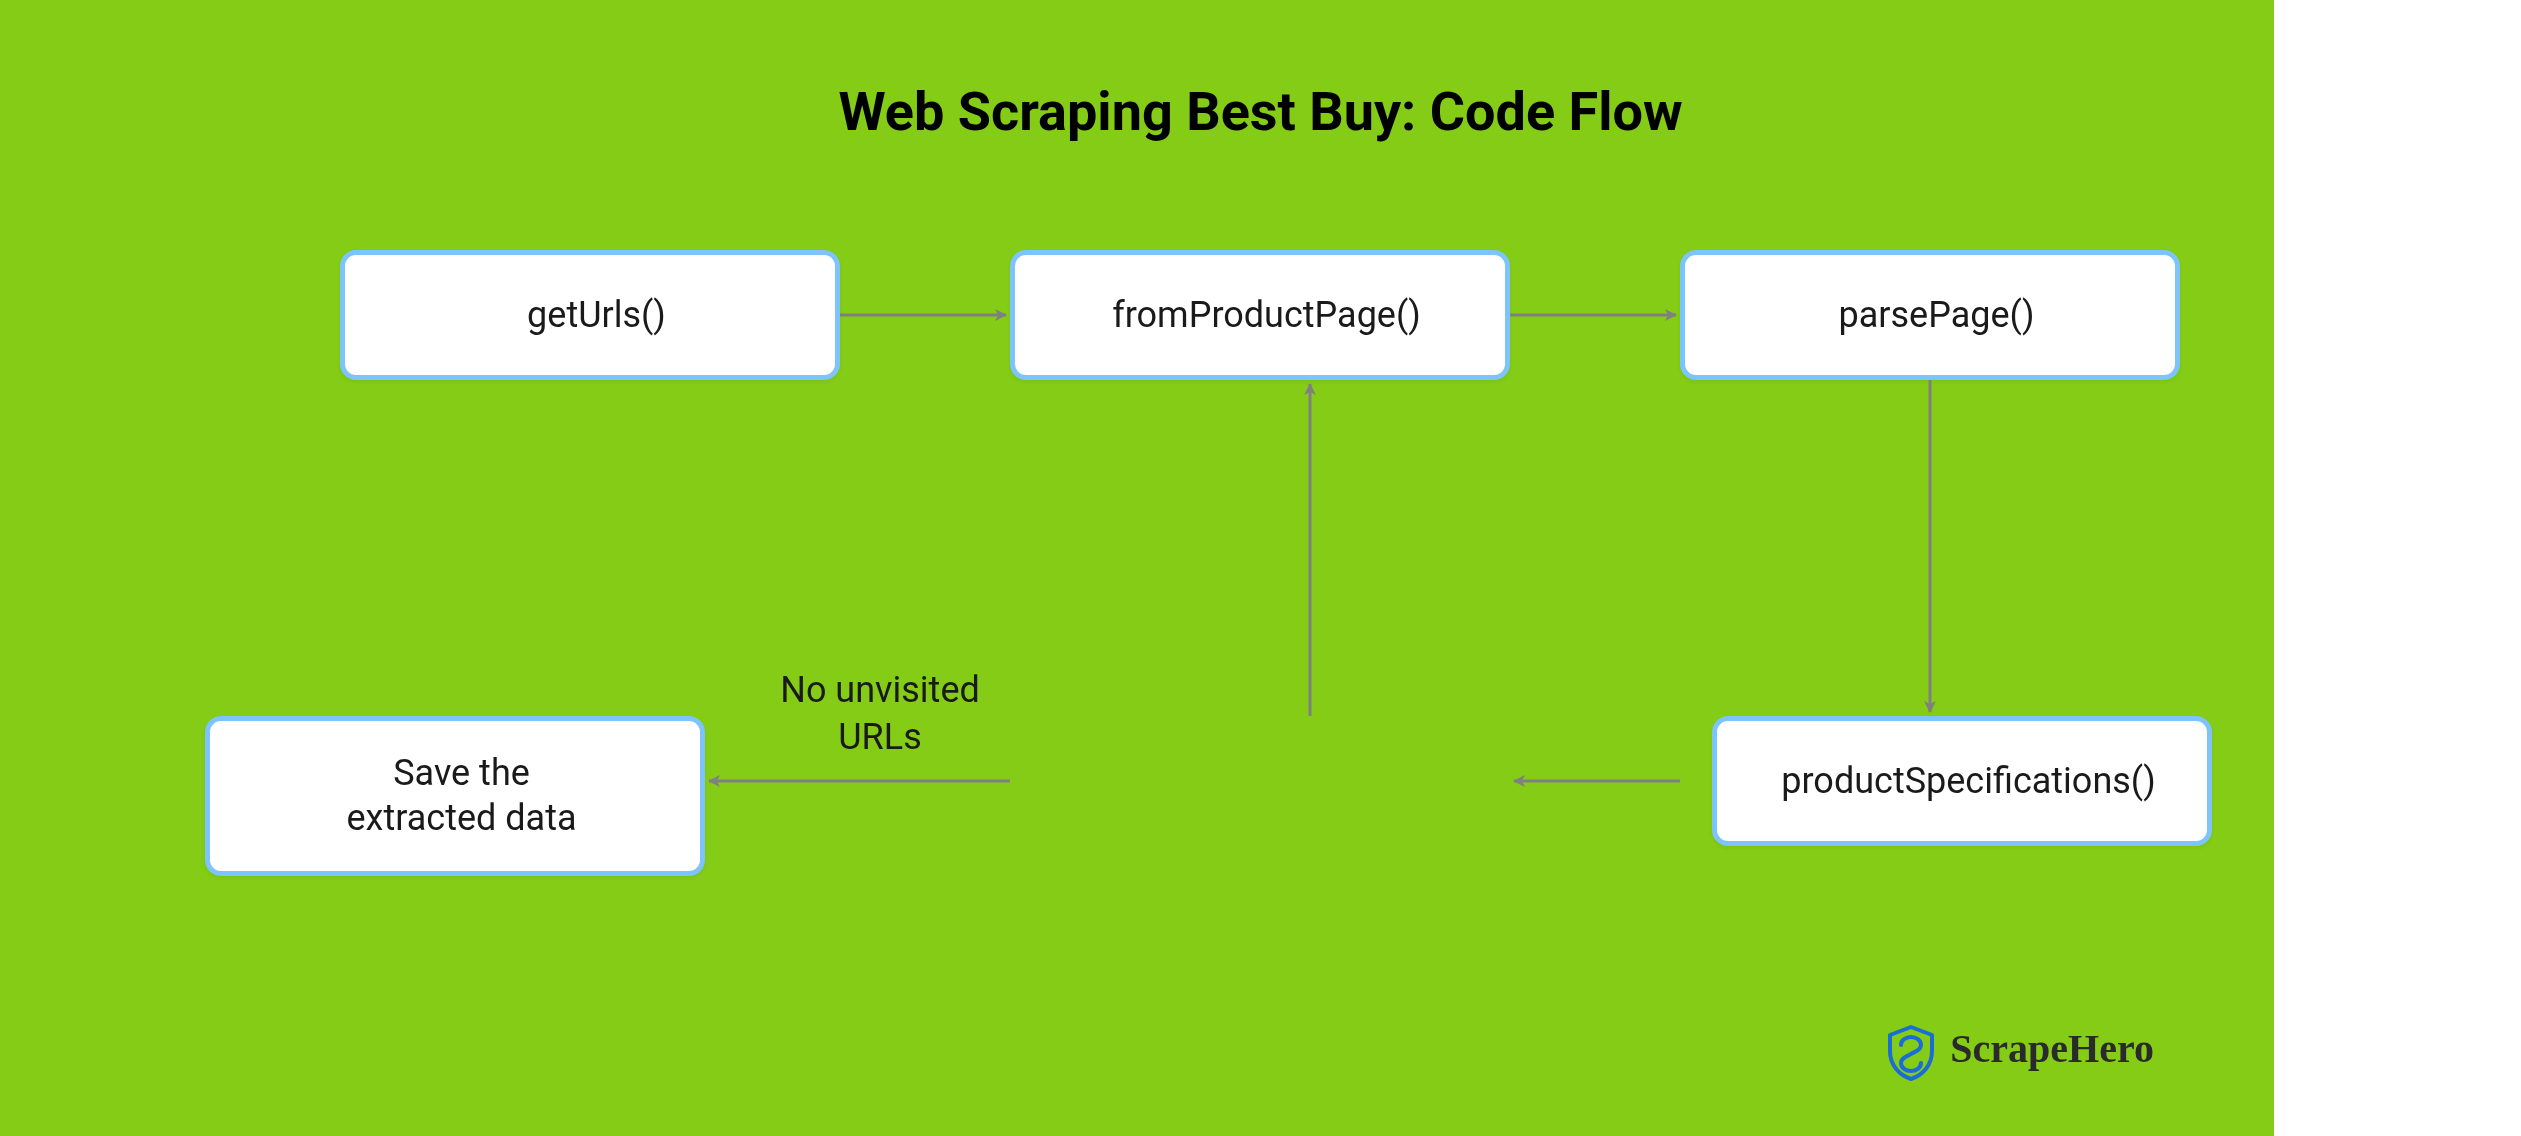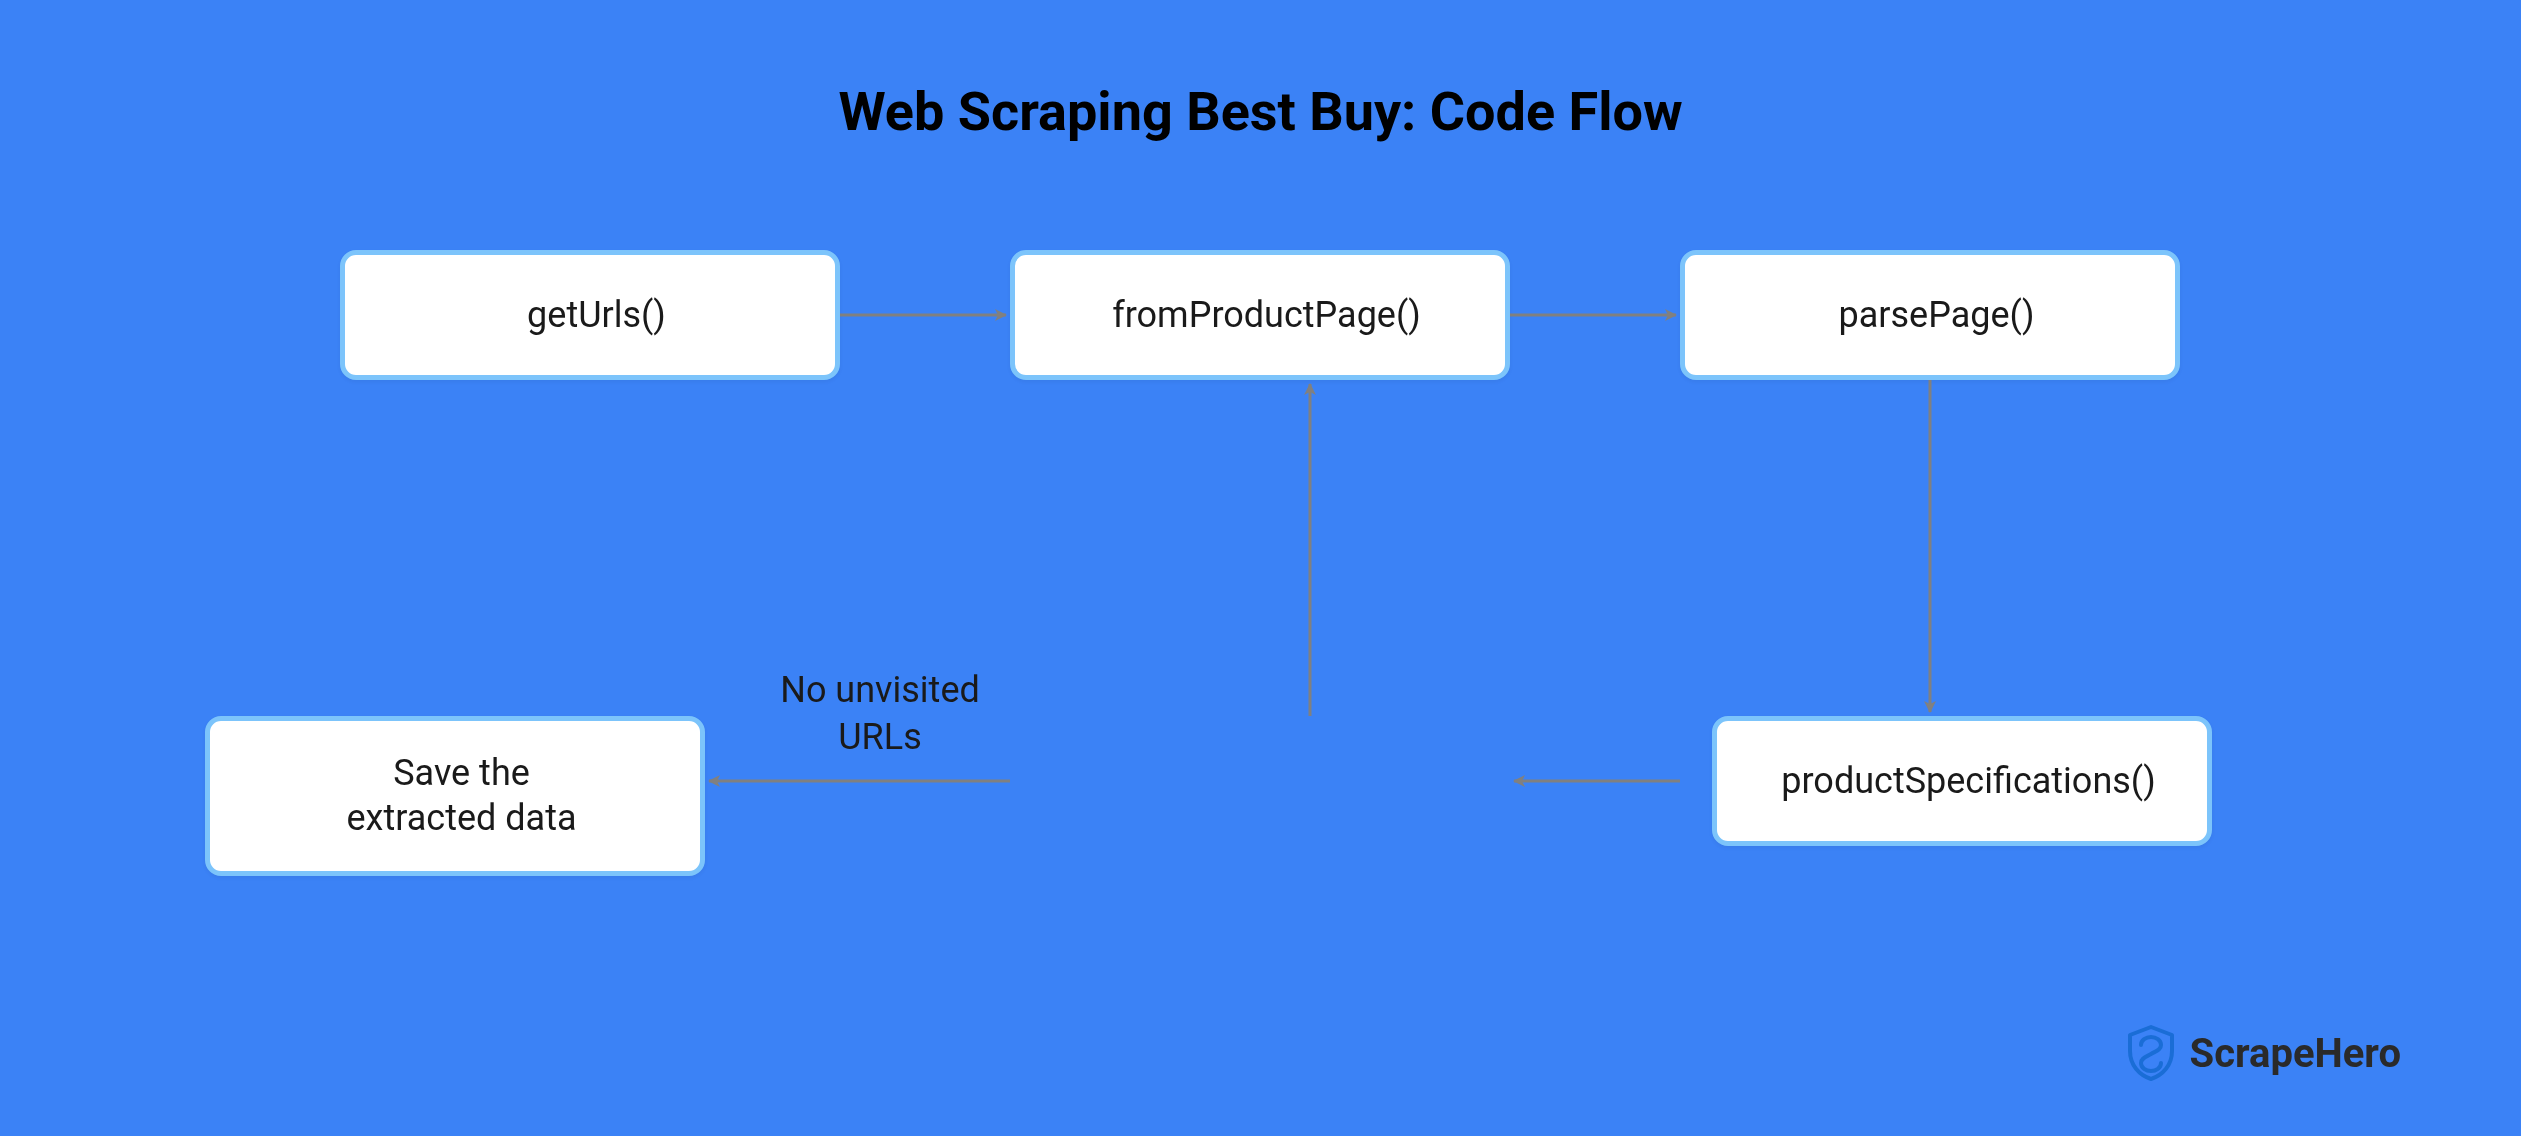--- a/index.html
+++ b/index.html
@@ -4,23 +4,23 @@
 <style>
   html, body {
     margin: 0;
     padding: 0;
     background: #ffffff;
     font-family: -apple-system, BlinkMacSystemFont, "Segoe UI", Roboto, "Helvetica Neue", Arial, sans-serif;
     color: #1a1a1a;
   }
   .canvas {
     position: relative;
-    width: 2521px;
+    width: 2274px;
     height: 1136px;
-    background: #3b82f6;
+    background: #84cc16;
   }
   .title {
     position: absolute;
     top: 80px;
     left: 0;
     width: 2521px;
     text-align: center;
     font-size: 54px;
     font-weight: 700;
     color: #000;
@@ -50,22 +50,22 @@
     color: #1a1a1a;
     text-align: center;
     line-height: 1.3;
     white-space: pre-line;
   }
   .brand {
     position: absolute;
     right: 120px;
     bottom: 55px;
     display: flex;
-    align-items: center;
     gap: 14px;
+    font-family: Liberation Serif, serif;
   }
   .brand-name {
     font-size: 40px;
     font-weight: 700;
     color: #2a2a2a;
   }
   svg.arrows {
     position: absolute;
     top: 0;
     left: 0;

